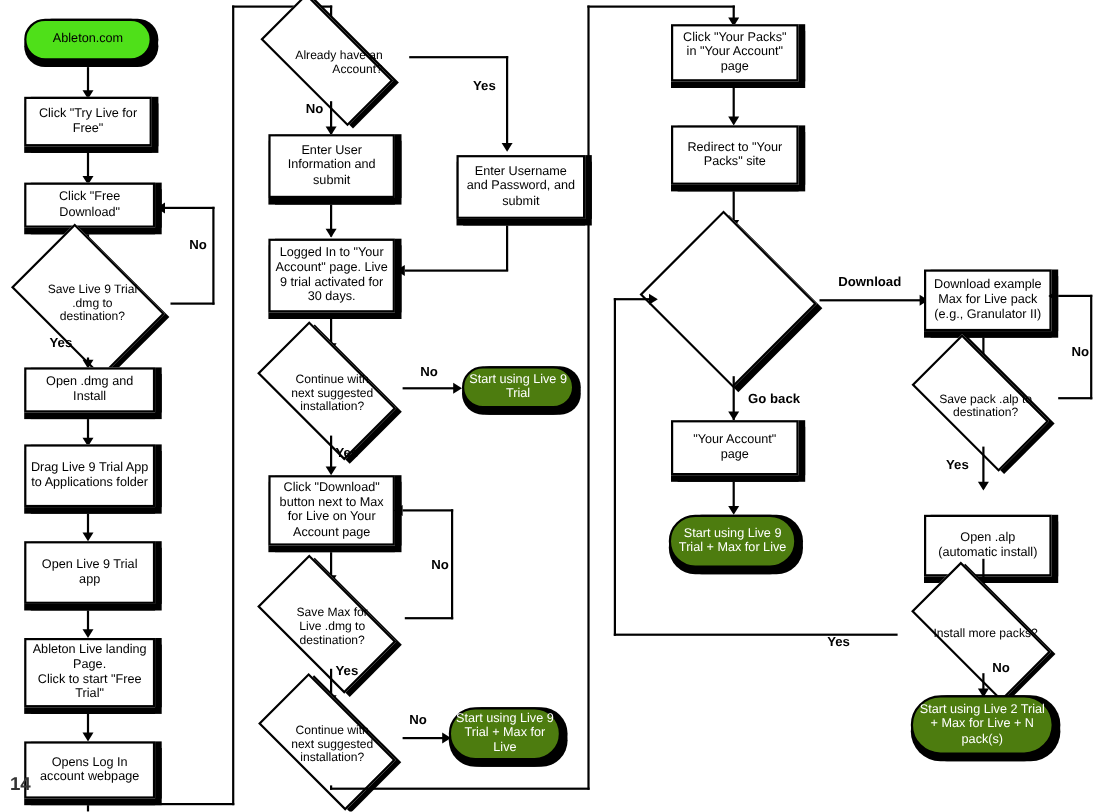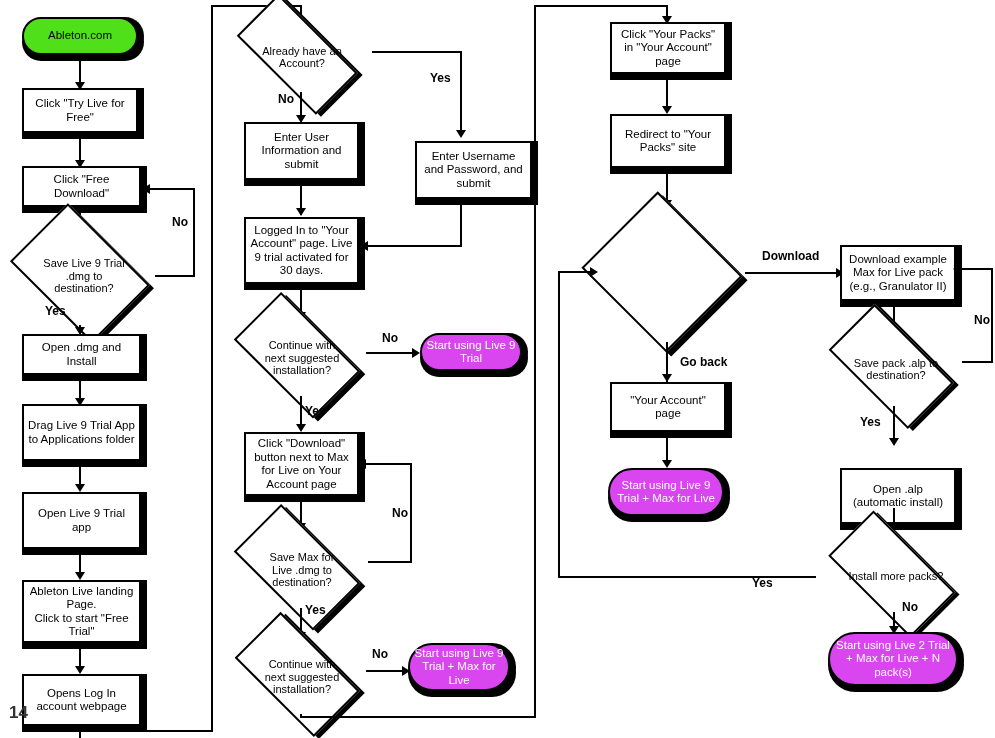--- a/index.html
+++ b/index.html
@@ -13,21 +13,21 @@
   
   .proc{background:#ffffff;border:2px solid #000;
         box-shadow:6px 6px 0 0 #000, 6px 0 0 0 #000, 0 6px 0 0 #000;
         font-size:11.5px;line-height:13.5px;color:#000;}
 
   
   .term{border:2px solid #000;border-radius:999px;
         box-shadow:6px 6px 0 0 #000, 6px 0 0 0 #000, 0 6px 0 0 #000;
         font-size:11.5px;line-height:13.5px;}
   .term.green{background:#4FE019;color:#000;}
-  .term.red{background:#d946ef;color:#ffffff;}
+  .term.red{background:#4d7c0f;color:#ffffff;}
 
   
   .dec{font-size:11px;line-height:12.5px;color:#000;}
   .dec .dia{position:absolute;left:0;top:0;right:0;bottom:0;}
   .dec .dia:before{content:"";position:absolute;left:12%;top:12%;width:76%;height:76%;
         background:#000;transform:rotate(45deg);}
   .dec .dia:after{content:"";position:absolute;left:9%;top:9%;width:76%;height:76%;
         background:#fff;border:2px solid #000;box-sizing:border-box;transform:rotate(45deg);}
 
   
@@ -114,21 +114,21 @@
 
   <div class="ln lnv" style="left:79px;top:732px;width:2px;height:6px;"></div>
   <div class="ln lnh" style="left:79px;top:730px;width:134px;height:2px;"></div>
   <div class="ln lnv" style="left:211px;top:5px;width:2px;height:727px;"></div>
   <div class="ln lnh" style="left:211px;top:5px;width:91px;height:2px;"></div>
   <div class="ln lnv" style="left:300px;top:5px;width:2px;height:20px;"></div>
   <div class="arr down" style="left:296px;top:20px;"></div>
 
   <div class="node dec" style="left:228px;top:18px;width:148px;height:78px;">
     <div class="dia"></div>
-    <span class="lbl" style="max-width:100px;">Already have an Account?</span>
+    <span class="lbl" style="max-width:100px;text-align:right;">Already have an Account?</span>
   </div>
 
   <div class="ln lnh" style="left:372px;top:51px;width:90px;height:2px;"></div>
   <div class="ln lnv" style="left:460px;top:51px;width:2px;height:83px;"></div>
   <div class="arr down" style="left:456px;top:130px;"></div>
   <div class="elbl" style="left:430px;top:71px;">Yes</div>
 
   <div class="ln lnv" style="left:300px;top:92px;width:2px;height:30px;"></div>
   <div class="arr down" style="left:296px;top:115px;"></div>
   <div class="elbl" style="left:278px;top:92px;">No</div>

